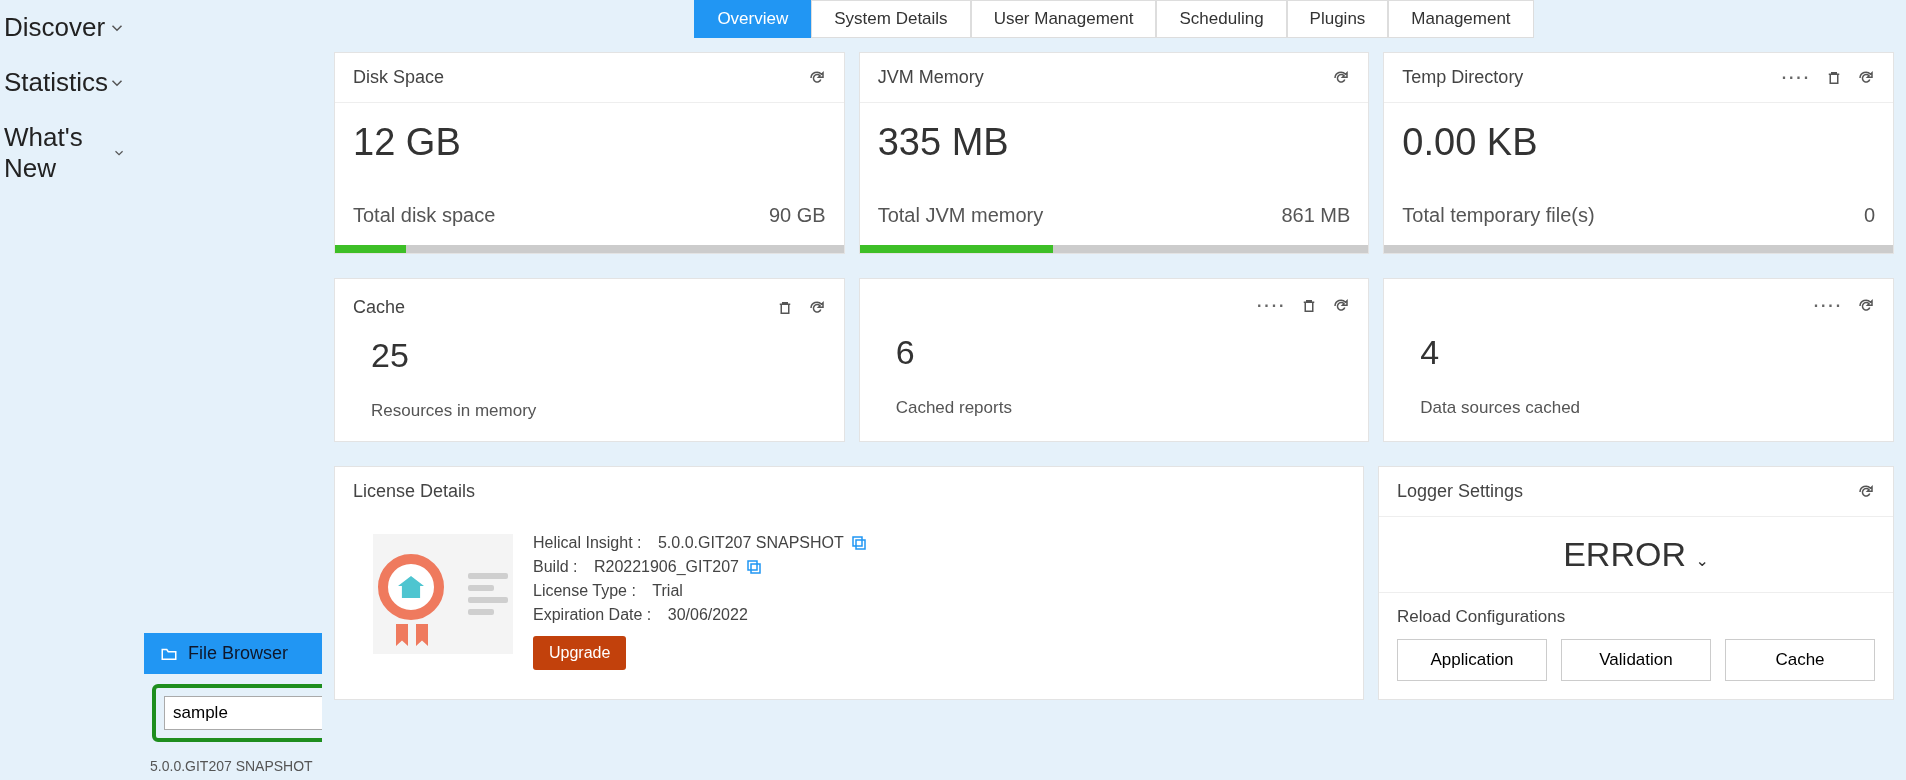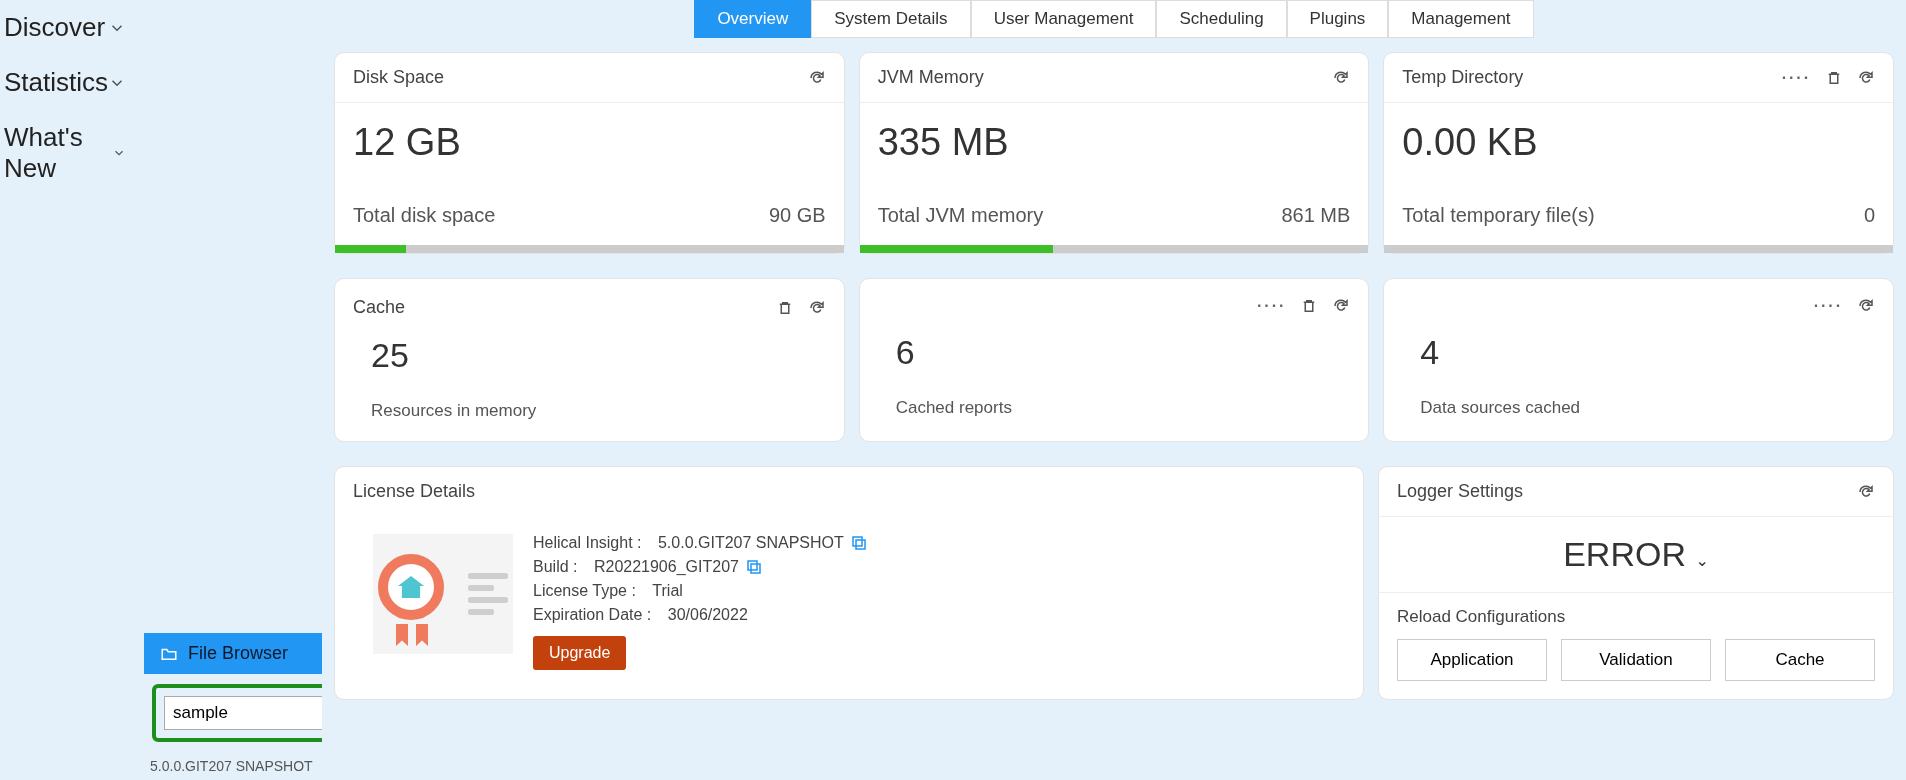--- a/index.html
+++ b/index.html
@@ -25,21 +25,21 @@
 
 .bottombar { display:flex; justify-content:space-between; align-items:center; font-size:14px; color:#555; padding:6px 6px; }
 
 
 .tabs { display:flex; justify-content:center; margin:0 0 14px 0; }
 .tab { background:#fff; border:1px solid #ddd; padding:8px 22px; font-size:17px; cursor:pointer; }
 .tab.active { background:#2196f3; color:#fff; border-color:#2196f3; }
 
 
 .row { display:flex; gap:14px; margin-bottom:24px; }
-.card { background:#fff; border:1px solid #e3e3e3; border-radius:10px; flex:1; position:relative; }
+.card { background:#fff; border:1px solid #e3e3e3; border-radius:0; flex:1; position:relative; }
 .card-head { display:flex; justify-content:space-between; align-items:center; padding:14px 18px; border-bottom:1px solid #eee; }
 .card-title { font-size:18px; color:#444; }
 .card-icons { display:flex; gap:14px; color:#555; }
 .card-body { padding:18px 18px 8px 18px; }
 .big { font-size:38px; font-weight:500; }
 .subline { display:flex; justify-content:space-between; font-size:20px; color:#555; margin-top:40px; padding-bottom:10px;align-items:flex-end;}
 .progress { height:8px; background:#ccc; width:100%; }
 .progress .fill { height:100%; background:#3dbf27; }
 
 

